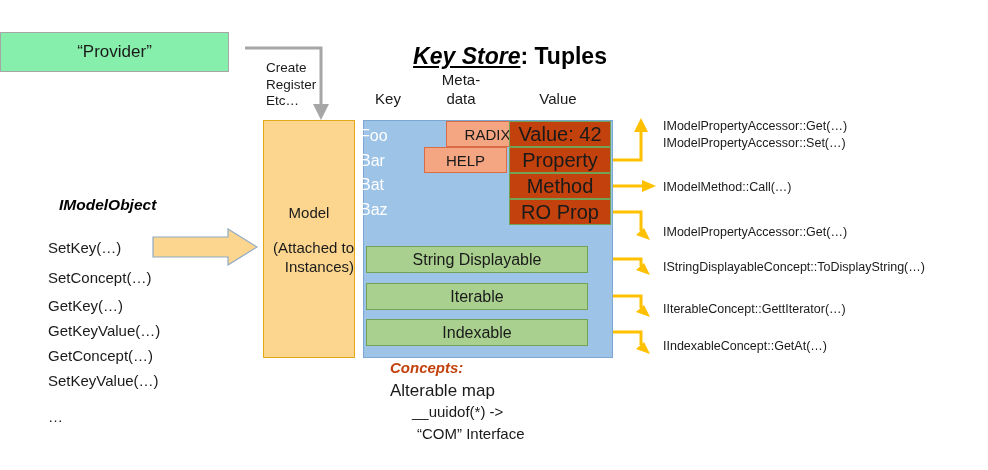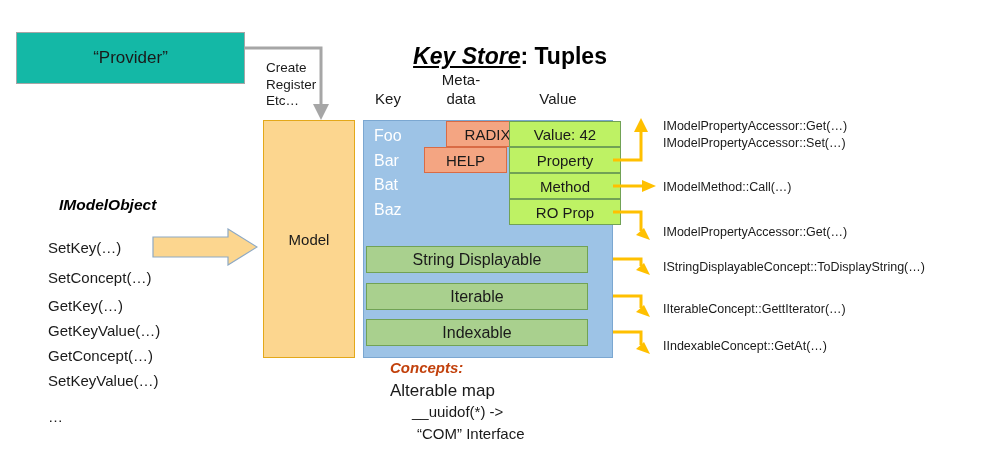--- a/index.html
+++ b/index.html
@@ -6,22 +6,22 @@
   body{
     width:988px;height:470px;position:relative;overflow:hidden;
     font-family:"Liberation Sans","DejaVu Sans",sans-serif;
     color:#1a1a1a;
     -webkit-font-smoothing:antialiased;
   }
   .abs{position:absolute;}
 
   
   #provider-box{
-    left:16px;top:32px;width:229px;height:52px;
-    background:#14b8a6;border:1px solid #a6a6a6;
+    left:0;top:32px;width:229px;height:40px;
+    background:#86efac;border:1px solid #a6a6a6;
     display:flex;align-items:center;justify-content:center;
     font-size:17px;color:#1a1a1a;box-sizing:border-box;
   }
 
   
   #create-connector{left:243px;top:46px;width:100px;height:78px;}
   #create-label{
     left:266px;top:60px;width:70px;
     font-size:13.5px;line-height:16.5px;color:#1a1a1a;
   }
@@ -50,36 +50,36 @@
   }
   #model-box .mb-sub{margin-top:16px;}
 
   
   #store-panel{
     left:363px;top:120px;width:250px;height:238px;
     background:#9dc3e6;border:1px solid #7ba7d1;box-sizing:border-box;
   }
 
   
-  #key-list{left:374px;top:124px;width:50px;font-size:16px;line-height:24.5px;color:#ffffff;}
+  #key-list{left:360px;top:124px;width:50px;font-size:16px;line-height:24.5px;color:#ffffff;}
 
   
   .chip-meta{
     background:#f4a582;border:1px solid #d96b45;box-sizing:border-box;
     display:flex;align-items:center;justify-content:center;
     font-size:15px;color:#1a1a1a;left:424px;width:83px;height:26px;
   }
   #chip-radix{top:121px;margin-left:22px;}
   #chip-help{top:147px;}
 
   
   .chip-val{
-    background:#bef264;border:1px solid #71a255;box-sizing:border-box;
-    display:flex;align-items:center;justify-content:center;
-    font-size:15px;color:#1a1a1a;left:509px;width:112px;height:26px;
+    background:#c2410c;border:1px solid #71a255;box-sizing:border-box;
+    display:flex;align-items:center;justify-content:center;
+    font-size:20px;color:#1a1a1a;left:509px;width:102px;height:26px;
   }
   #chip-v0{top:121px;}
   #chip-v1{top:147px;}
   #chip-v2{top:173px;}
   #chip-v3{top:199px;}
 
   
   .bar-concept{
     background:#a9d08e;border:1px solid #71a255;box-sizing:border-box;
     display:flex;align-items:center;justify-content:center;
@@ -134,20 +134,21 @@
   <span class="ital">Key Store</span><span>: Tuples</span>
 </div>
 
 <div class="abs col-head" id="head-key">Key</div>
 <div class="abs col-head" id="head-meta" style="white-space:pre-line;">Meta-
 data</div>
 <div class="abs col-head" id="head-value">Value</div>
 
 <div class="abs" id="model-box">
   <div>Model</div>
+  <div class="mb-sub">(Attached to Instances)</div>
 </div>
 
 <div class="abs" id="store-panel"></div>
 
 <div class="abs" id="key-list" style="white-space:pre-line;">Foo
 Bar
 Bat
 Baz</div>
 
 <div class="abs chip-meta" id="chip-radix">RADIX</div>

